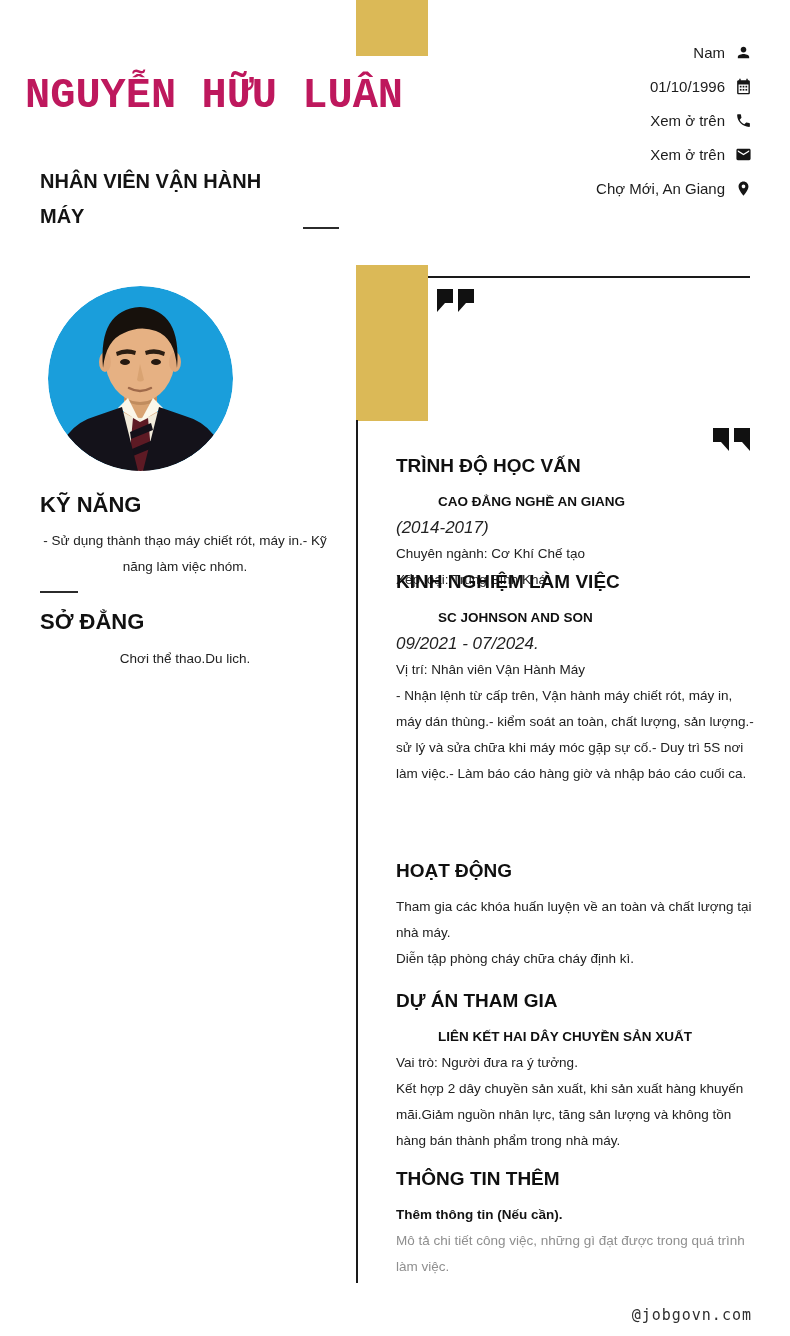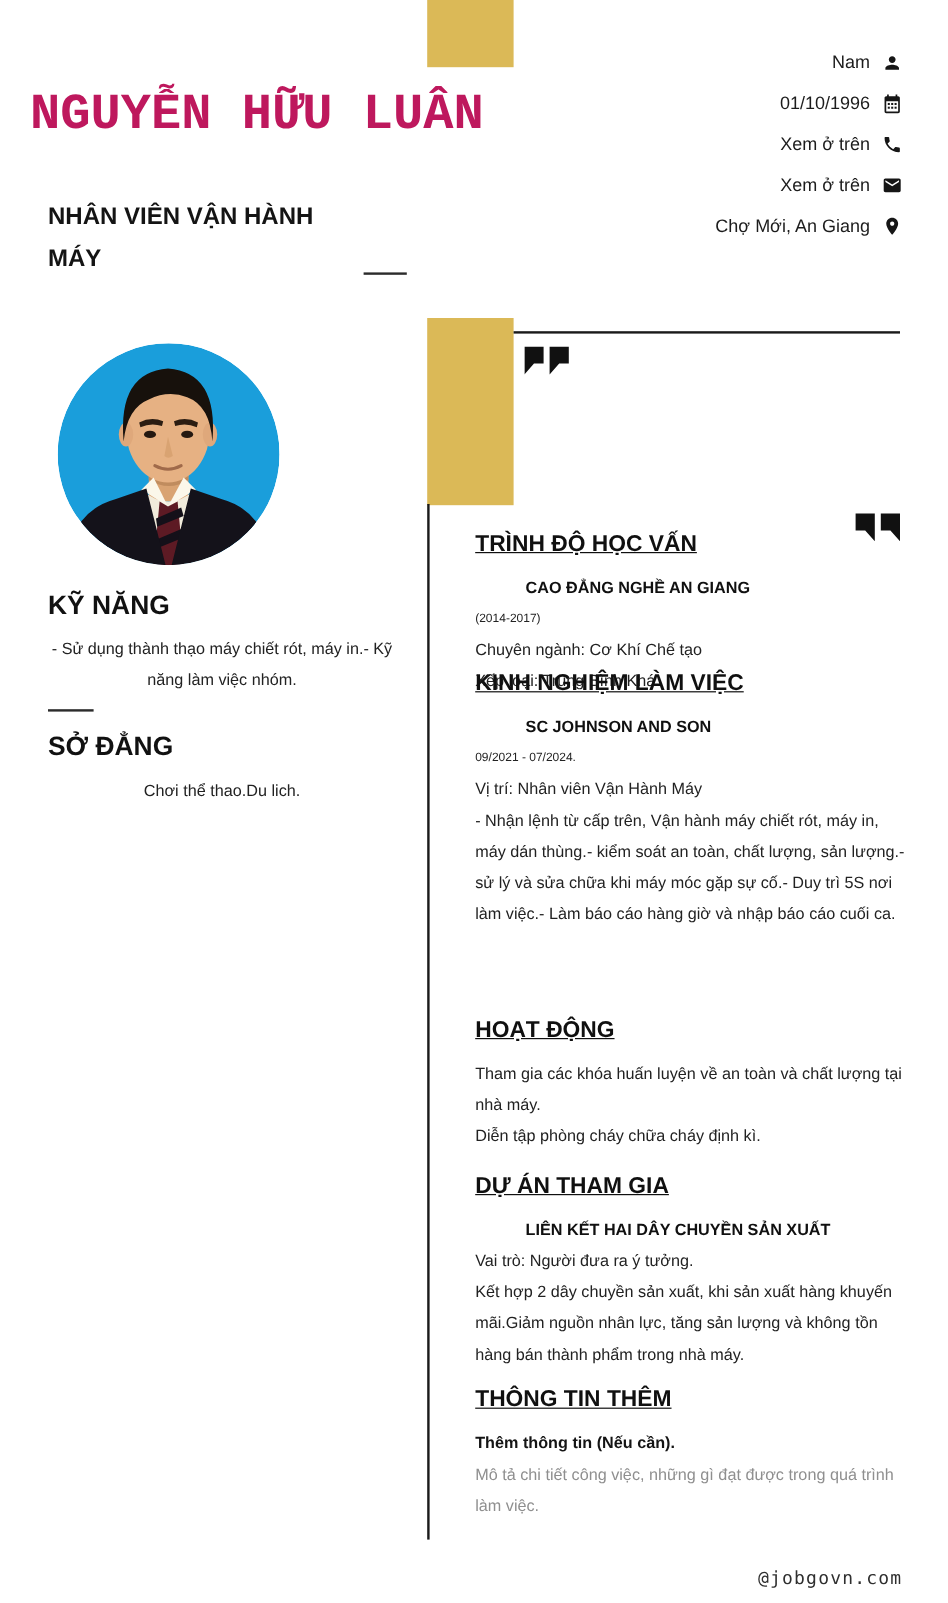--- a/index.html
+++ b/index.html
@@ -26,23 +26,23 @@
   
   .gold-mid{left:356px;top:265px;width:72px;height:156px;background:#dbb957;}
   .v-line{left:356px;top:420px;width:2px;height:863px;background:#1a1a1a;}
   .top-rule{left:428px;top:276px;width:322px;height:2px;background:#1a1a1a;}
   .quote-open{left:437px;top:288px;width:40px;height:32px;}
   .quote-close{left:710px;top:427px;width:40px;height:32px;}
   .quote-open svg,.quote-close svg{width:100%;height:100%;fill:#111;}
   .quote-text{left:476px;top:319px;width:276px;font-size:13.3px;line-height:26px;color:#3a3a3a;text-align:justify;}
   
   .sec{left:396px;width:358px;}
-  .sec-title{font-size:19px;font-weight:bold;color:#101010;line-height:23px;margin:4px 0 12px 0;text-decoration:underline;}
+  .sec-title{font-size:19px;font-weight:bold;color:#101010;line-height:23px;margin:16px 0 12px 0;}
   .sub{font-size:13.5px;font-weight:bold;color:#101010;line-height:26px;margin-left:42px;}
-  .date{font-size:10px;color:#222;line-height:26px;}
+  .date{font-size:17px;font-style:italic;color:#222;line-height:26px;}
   .body-line{font-size:13.5px;color:#222;line-height:26px;}
   .gray{color:#8f8f8f;}
   .bold-label{font-weight:bold;color:#141414;}
   
   .watermark{right:38px;top:1306px;font-family:"DejaVu Sans Mono",monospace;font-size:15px;color:#2f2f2f;letter-spacing:1px;}
 </style>
 </head>
 <body>
 
 <div class="page">

